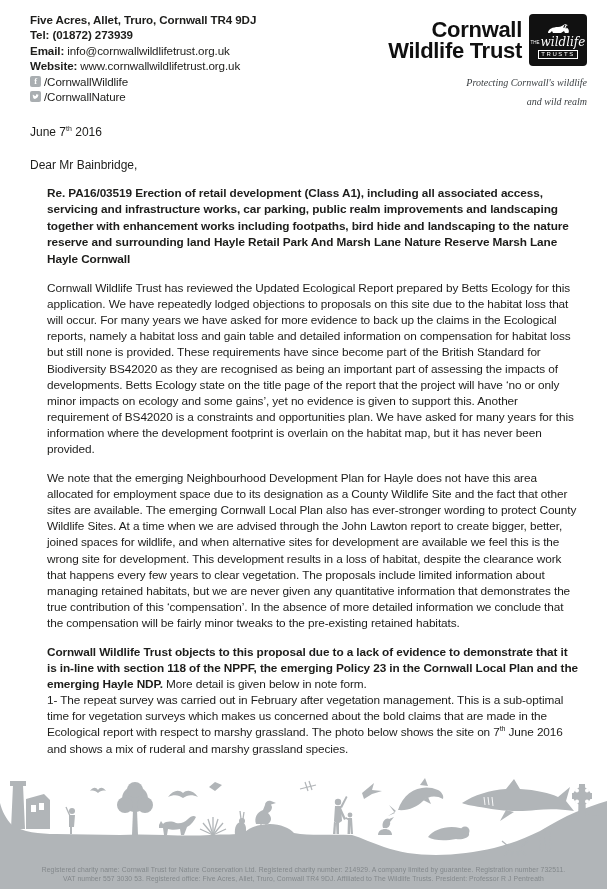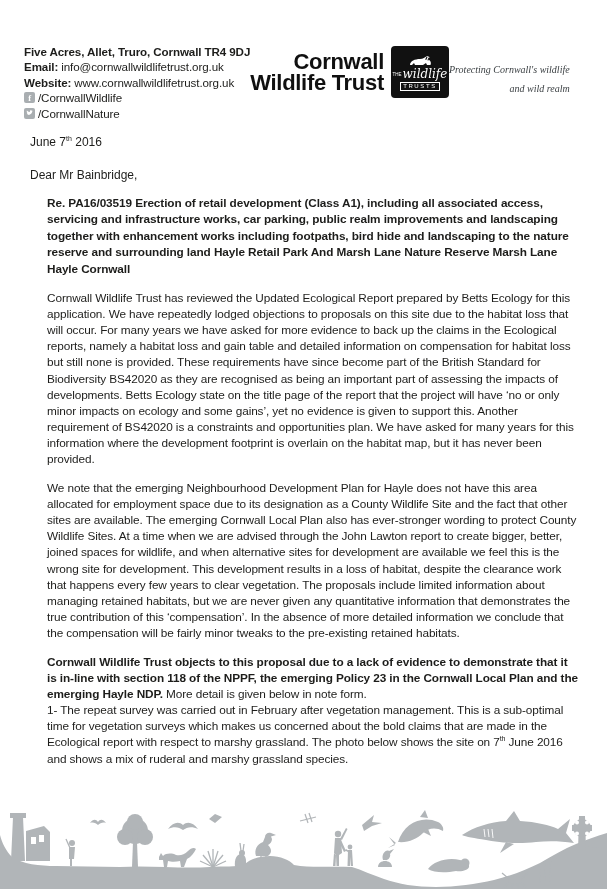--- a/index.html
+++ b/index.html
@@ -1,32 +1,32 @@
 <!DOCTYPE html>
 <html><head>
 <meta charset="utf-8">
 <style>
   html,body{margin:0;padding:0;}
   body{width:607px;height:889px;background:#ffffff;overflow:hidden;
        font-family:"Liberation Sans",sans-serif;color:#1d1d1b;}
   .page{position:relative;width:607px;height:889px;background:#fff;}
 
   
-  .header{display:flex;justify-content:flex-start;align-items:flex-start;
-          padding:12px 20px 0 24px;margin-top:32px;}
+  .header{display:flex;justify-content:space-between;align-items:flex-start;
+          padding:12px 20px 0 30px;}
   .contact{font-size:11.6px;line-height:15.4px;letter-spacing:-0.1px;}
   .contact .b{font-weight:bold;}
   .contact-row{white-space:nowrap;}
   .label{font-weight:bold;margin-right:3px;}
   .social-row{display:flex;align-items:center;height:15.4px;}
   .sicon{width:11px;height:11px;background:#a9aeb1;border-radius:2px;
          display:inline-flex;align-items:center;justify-content:center;
          color:#fff;font-size:8.5px;font-weight:bold;margin-right:3px;
          font-family:"Liberation Serif",serif;line-height:1;}
-  .brand{display:flex;flex-direction:row;align-items:flex-end;margin-top:2px;}
+  .brand{display:flex;flex-direction:column;align-items:flex-end;margin-top:2px;}
   .brand-top{display:flex;align-items:center;gap:7px;}
   .brand-title{text-align:right;font-weight:bold;font-size:22px;line-height:21px;
                letter-spacing:-0.3px;color:#101010;}
   .badge{width:58px;height:52px;background:#111;border-radius:4px;
          display:flex;flex-direction:column;align-items:center;justify-content:center;
          color:#fff;padding-top:1px;box-sizing:border-box;}
   .badge .wl{font-family:"DejaVu Serif",serif;font-style:italic;font-size:12px;
              line-height:11px;margin-top:1px;}
   .badge .the{font-size:4.5px;font-style:normal;font-family:"Liberation Sans",sans-serif;
               vertical-align:2px;margin-right:1px;}
@@ -53,20 +53,21 @@
          font-size:6.8px;line-height:9.6px;color:#83888b;letter-spacing:0.1px;}
 </style>
 </head>
 <body>
 
 <div class="page">
 
   <div class="header">
     <div class="contact">
       <div class="contact-row b">Five Acres, Allet, Truro, Cornwall TR4 9DJ</div>
+      <div class="contact-row b">Tel: (01872) 273939</div>
       <div class="contact-row">
         <span class="label">Email:</span><span>info@cornwallwildlifetrust.org.uk</span>
       </div>
       <div class="contact-row">
         <span class="label">Website:</span><span>www.cornwallwildlifetrust.org.uk</span>
       </div>
       <div class="social-row">
         <span class="sicon">f</span>
         <span>/CornwallWildlife</span>
       </div>

